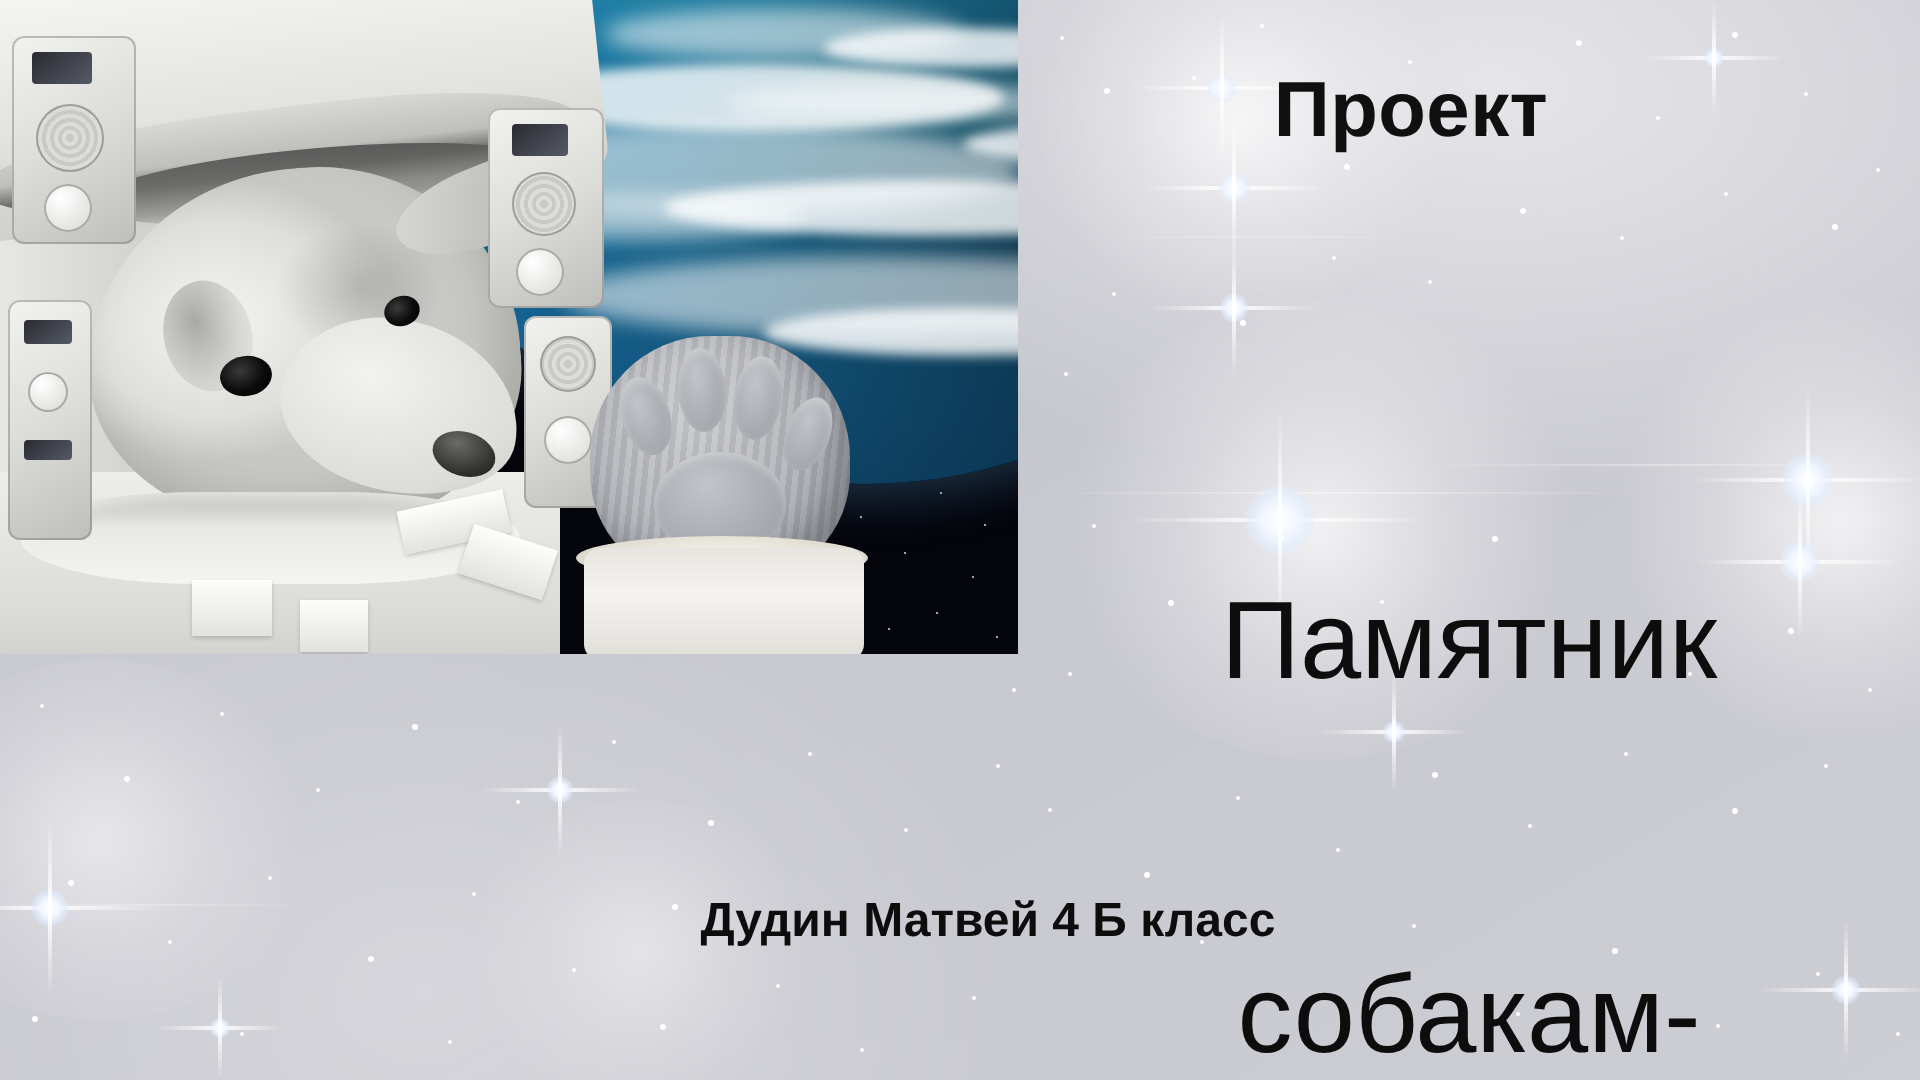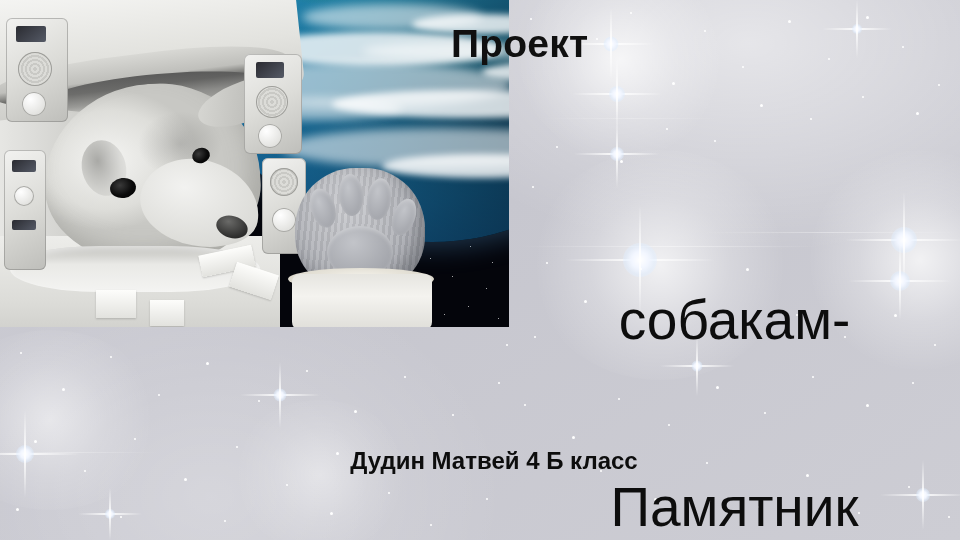--- a/index.html
+++ b/index.html
@@ -154,21 +154,21 @@
     background:linear-gradient(90deg,#e8e8e5 0%,#dddddA 45%,#cfcfcb 100%);
   }
   .tape{
     position:absolute;background:linear-gradient(180deg,#fdfdfb,#e2e2de);
     box-shadow:0 1px 2px rgba(0,0,0,.18);
   }
 
   
   .txt{position:absolute;color:#101010;white-space:pre;}
   #kicker{
-    left:0;right:0;top:24px;
+    left:0;right:0;top:36px;text-align:center;
     font-size:39px;font-weight:bold;letter-spacing:.2px;line-height:1.05;
     padding-left:451px;
   }
   #title{
     left:509px;right:0;top:165px;text-align:center;
     font-size:55px;font-weight:normal;line-height:1.13;color:#0d0d0d;
   }
   #author{
     left:0;width:988px;top:447px;text-align:center;
     font-size:24px;font-weight:bold;color:#0d0d0d;
@@ -381,20 +381,20 @@
 
     <div class="tape" style="left:200px;top:250px;width:54px;height:22px;transform:rotate(-12deg);"></div>
     <div class="tape" style="left:232px;top:268px;width:44px;height:26px;transform:rotate(18deg);"></div>
     <div class="tape" style="left:96px;top:290px;width:40px;height:28px;"></div>
     <div class="tape" style="left:150px;top:300px;width:34px;height:26px;"></div>
   </div>
 
   <div class="txt" id="kicker">Проект</div>
 
   <div class="txt" id="title">
+    <div>Памятник</div>
     <div>собакам-</div>
-    <div>Памятник</div>
     
   </div>
 
   <div class="txt" id="author">Дудин Матвей 4 Б класс</div>
 
 </div>
 
 </body></html>

